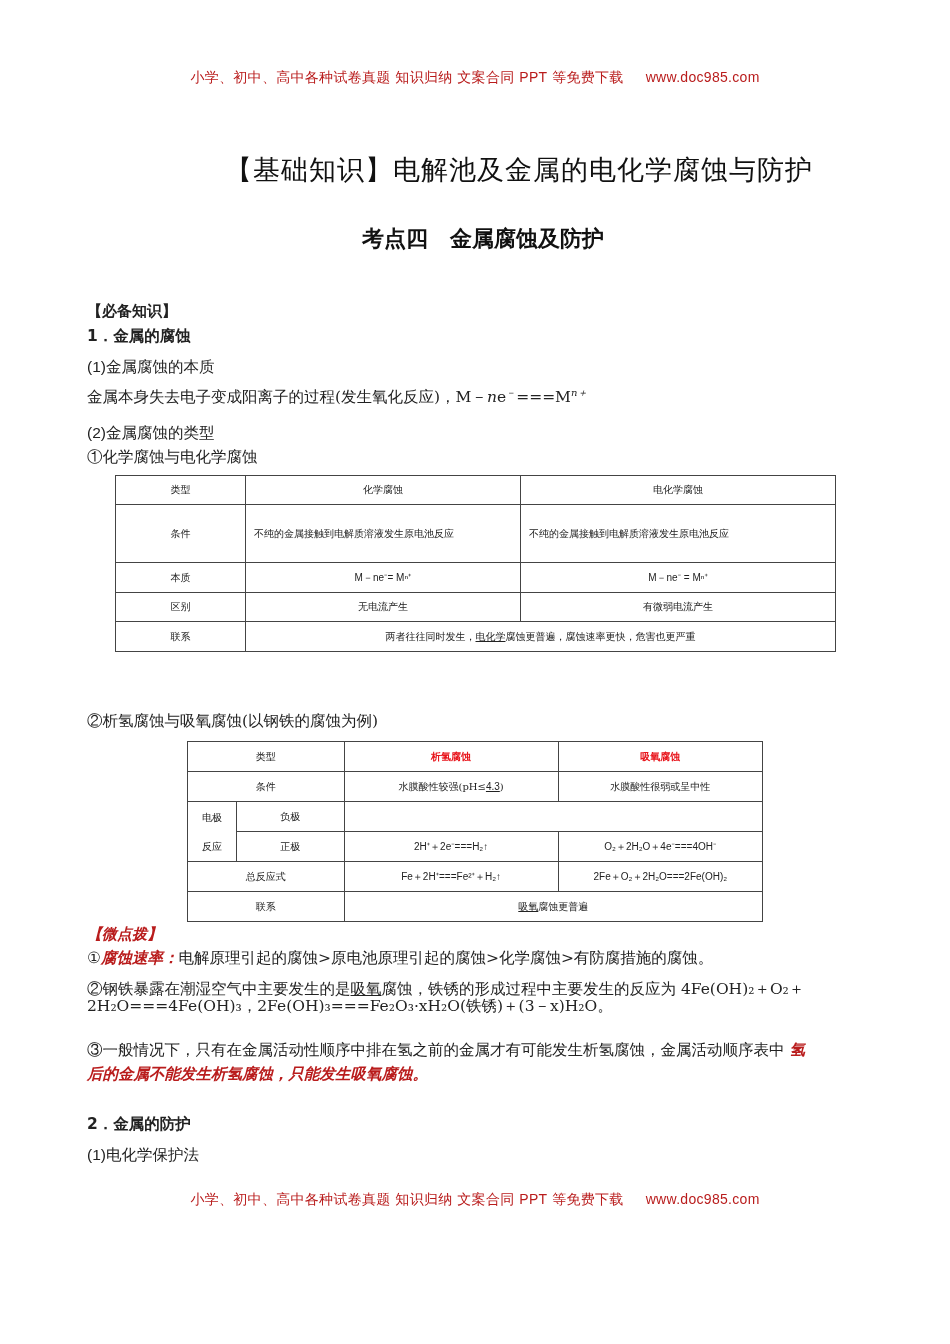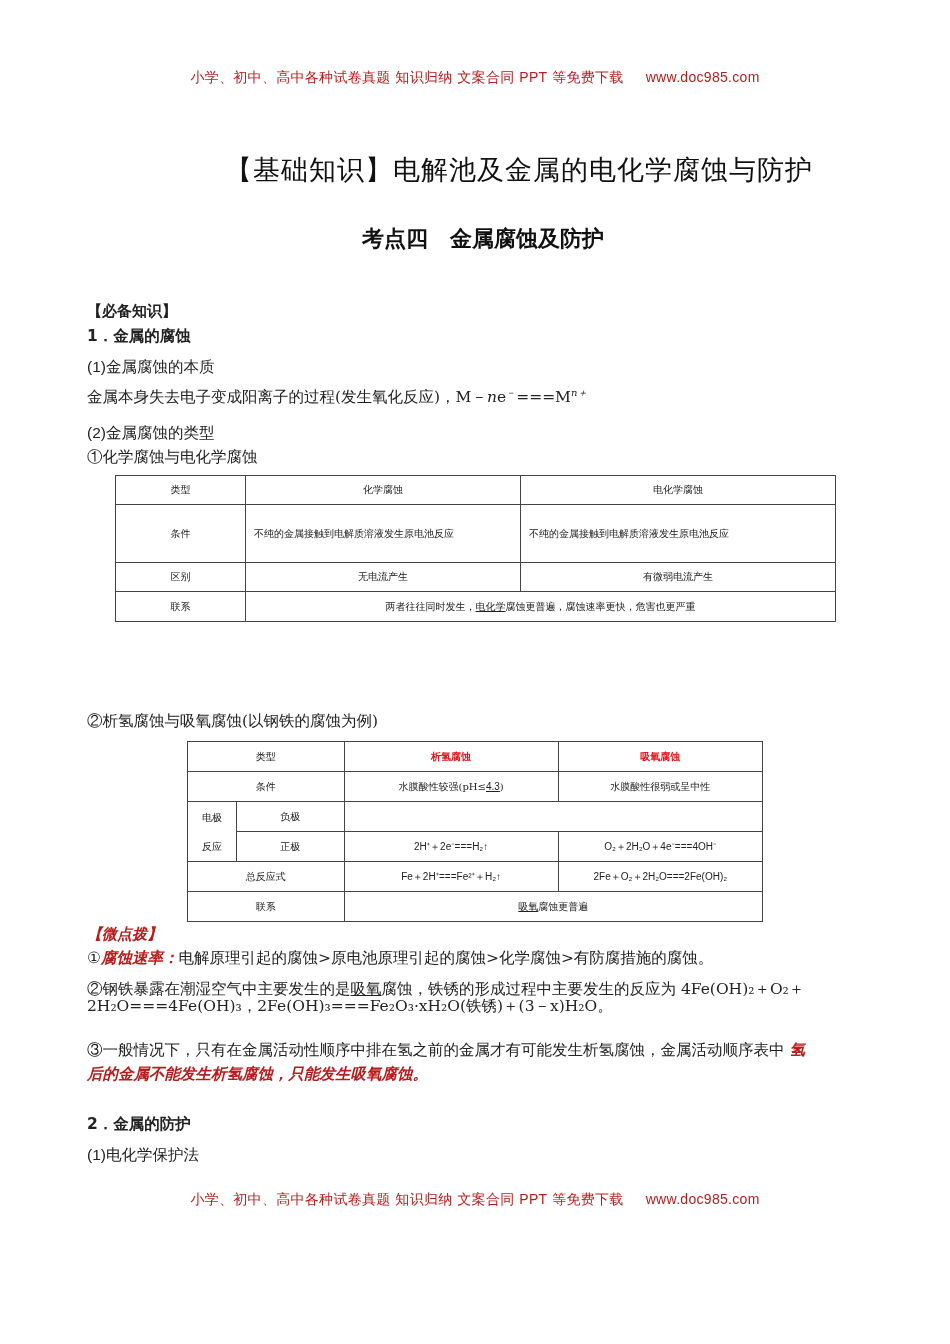--- a/index.html
+++ b/index.html
@@ -123,20 +123,25 @@
       <tr style="height:29px;">
     <td class="c0">类型</td>
     <td class="c1">化学腐蚀</td>
     <td>电化学腐蚀</td>
   </tr>
   <tr style="height:58px;">
     <td>条件</td>
     <td class="left">不纯的金属接触到电解质溶液发生原电池反应</td>
     <td class="left">不纯的金属接触到电解质溶液发生原电池反应</td>
   </tr>
+  <tr style="height:30px;">
+    <td>本质</td>
+    <td class="sans">M－ne⁻= Mⁿ⁺</td>
+    <td class="sans">M－ne⁻ = Mⁿ⁺</td>
+  </tr>
   <tr style="height:29px;">
     <td>区别</td>
     <td>无电流产生</td>
     <td>有微弱电流产生</td>
   </tr>
   <tr style="height:30px;">
     <td>联系</td>
     <td colspan="2"><span>两者往往同时发生，</span><span class="ul">电化学</span><span>腐蚀更普遍，腐蚀速率更快，危害也更严重</span></td>
   </tr>
 </tbody>

